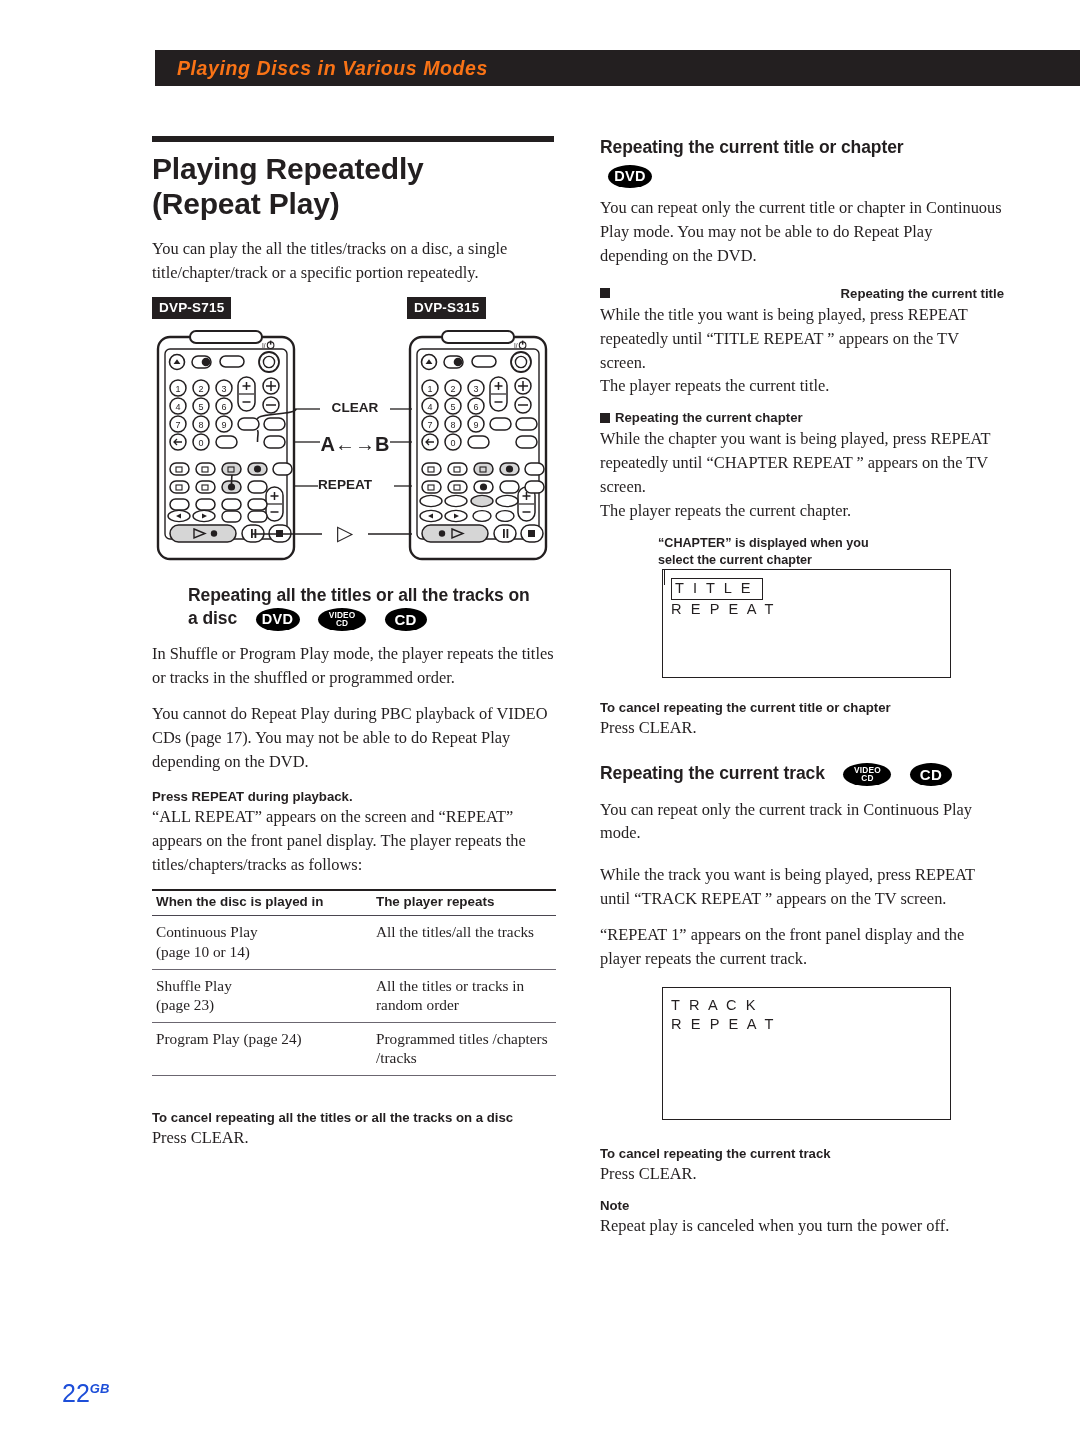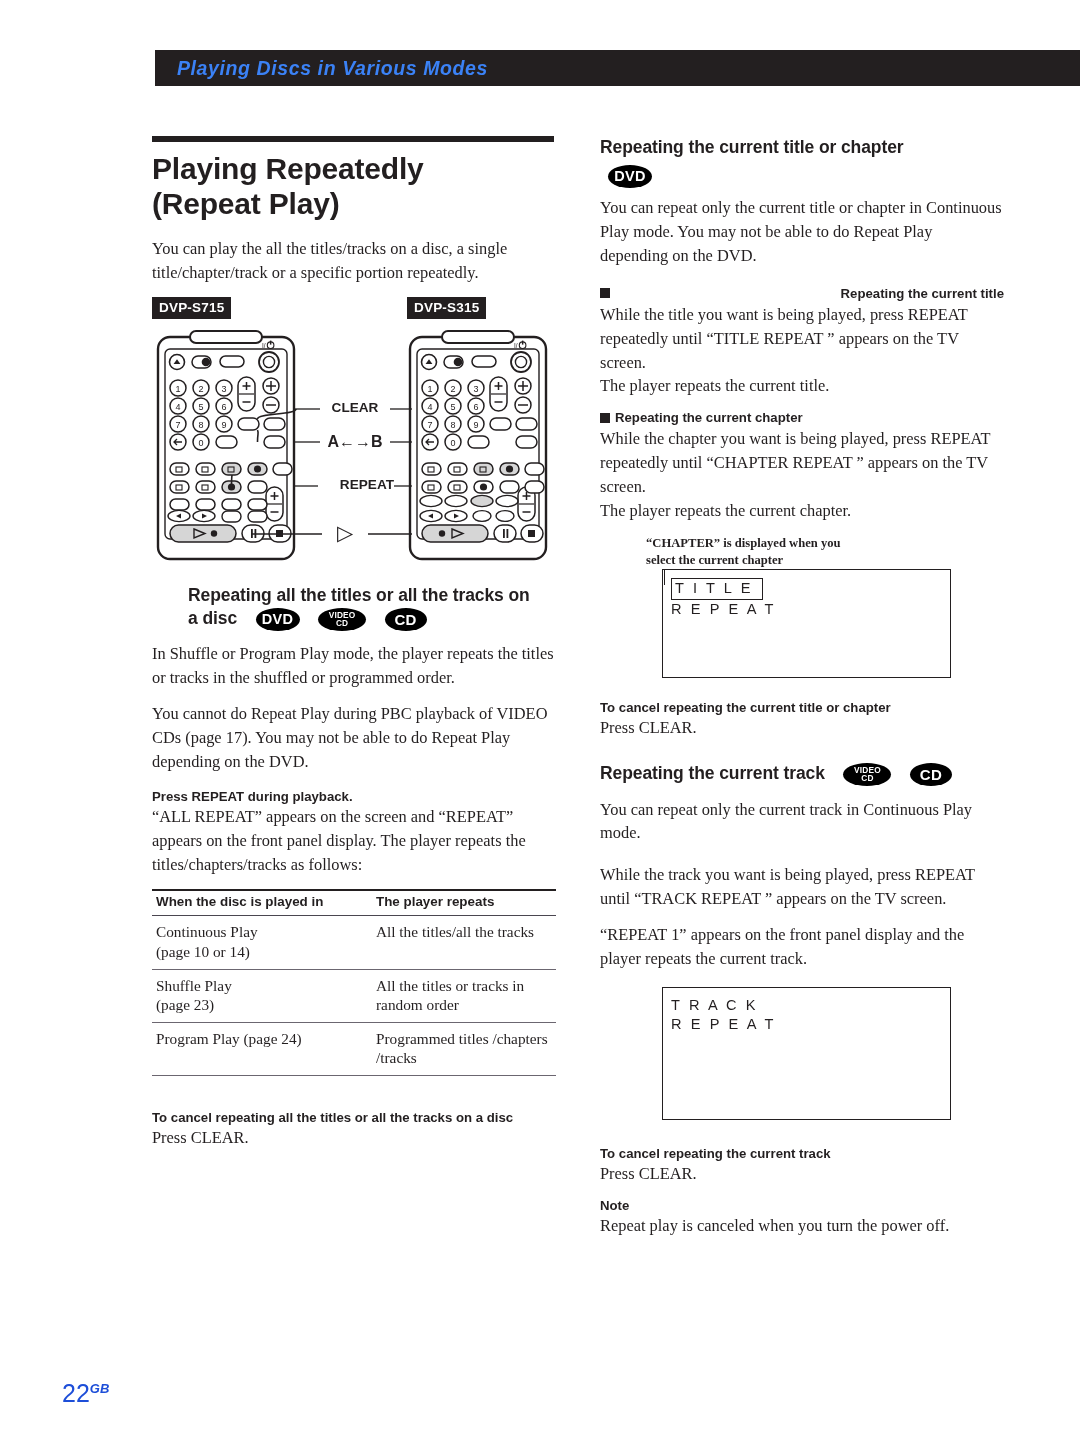--- a/index.html
+++ b/index.html
@@ -14,21 +14,21 @@
 
   
   .runhead {
     position:absolute; left:155px; top:50px; width:925px; height:36px;
     background:#231f20;
     display:flex; align-items:center;
   }
   .runhead span {
     font-family:"Liberation Sans", sans-serif;
     font-style:italic; font-weight:bold;
-    font-size:19.5px; color:#3b82f6;
+    font-size:19.5px; color:#f97316;
     letter-spacing:.6px; padding-left:22px;
   }
 
   
   .col { position:absolute; top:136px; width:404px; }
   .col-left  { left:152px; }
   .col-right { left:600px; }
 
   
   .rule-top { height:6px; background:#231f20; margin-bottom:9px; width:402px; }
@@ -100,22 +100,22 @@
   table.modes td {
     vertical-align:top; padding:6px 4px 7px 4px;
     border-bottom:1px solid #6b6670; line-height:1.28;
   }
   table.modes tr:last-child td { border-bottom:1.3px solid #6b6670; }
   table.modes .c1 { width:212px; }
 
   
   .tvwrap { position:relative; margin:6px 0 10px 0; }
   .calloutlbl {
-    font-family:Liberation Serif, serif; font-weight:bold;
-    font-size:12.6px; line-height:1.33; color:#231f20; margin-left:46px;
+    font-family:Liberation Sans, sans-serif; font-weight:bold;
+    font-size:12.6px; line-height:1.33; color:#231f20; margin-left:58px;
   }
   .calltick { position:absolute; left:64px; width:1.4px; background:#231f20; }
   .tvbox {
     border:1.4px solid #231f20; background:#fff;
     box-sizing:border-box; margin-left:62px;
   }
   .osd {
     font-family:"Liberation Sans", sans-serif; font-size:14.6px;
     letter-spacing:2.6px; color:#231f20; line-height:1.30;
     padding:8px 0 0 8px;
@@ -343,22 +343,22 @@
         <line x1="143" y1="113" x2="168" y2="113"></line>
         <line x1="235" y1="113" x2="260" y2="113"></line>
         <line x1="143" y1="157" x2="172" y2="157"></line>
         <line x1="238" y1="157" x2="260" y2="157"></line>
         <line x1="100" y1="205" x2="170" y2="205"></line>
         <line x1="213" y1="205" x2="260" y2="205"></line>
       </g>
     </svg>
 
     <div style="position:absolute;left:168px;top:71px;width:70px;text-align:center;font-family:'Liberation Sans',sans-serif;font-weight:bold;font-size:13.6px;color:#231f20;background:#fff;">CLEAR</div>
-    <div style="position:absolute;left:168px;top:104px;width:70px;text-align:center;font-family:'Liberation Sans',sans-serif;font-weight:bold;font-size:16px;color:#231f20;background:#fff;">A←→B</div>
-    <div style="position:absolute;left:166px;top:148px;width:76px;text-align:right;font-family:'Liberation Sans',sans-serif;font-weight:bold;font-size:13.6px;color:#231f20;background:#fff;">REPEAT</div>
+    <div style="position:absolute;left:168px;top:104px;width:70px;text-align:center;font-family:'Liberation Sans',sans-serif;font-weight:bold;font-size:20px;color:#231f20;background:#fff;">A←→B</div>
+    <div style="position:absolute;left:166px;top:148px;width:76px;text-align:left;font-family:'Liberation Sans',sans-serif;font-weight:bold;font-size:13.6px;color:#231f20;background:#fff;">REPEAT</div>
     <div style="position:absolute;left:170px;top:194px;width:46px;text-align:center;font-size:21px;color:#231f20;background:#fff;line-height:1;">▷</div>
   </div>
 
   <h2 class="sect" style="margin-top:20px;margin-left:36px;">
     <span>Repeating all the titles or all the tracks on</span><br>
     <span>a disc</span>
     <span class="badge-gap"></span>
     <span class="badge badge-dvd">DVD</span>
     <span class="badge-gap"></span>
     <span class="badge badge-vcd"><b>VIDEO</b><b>CD</b></span>

